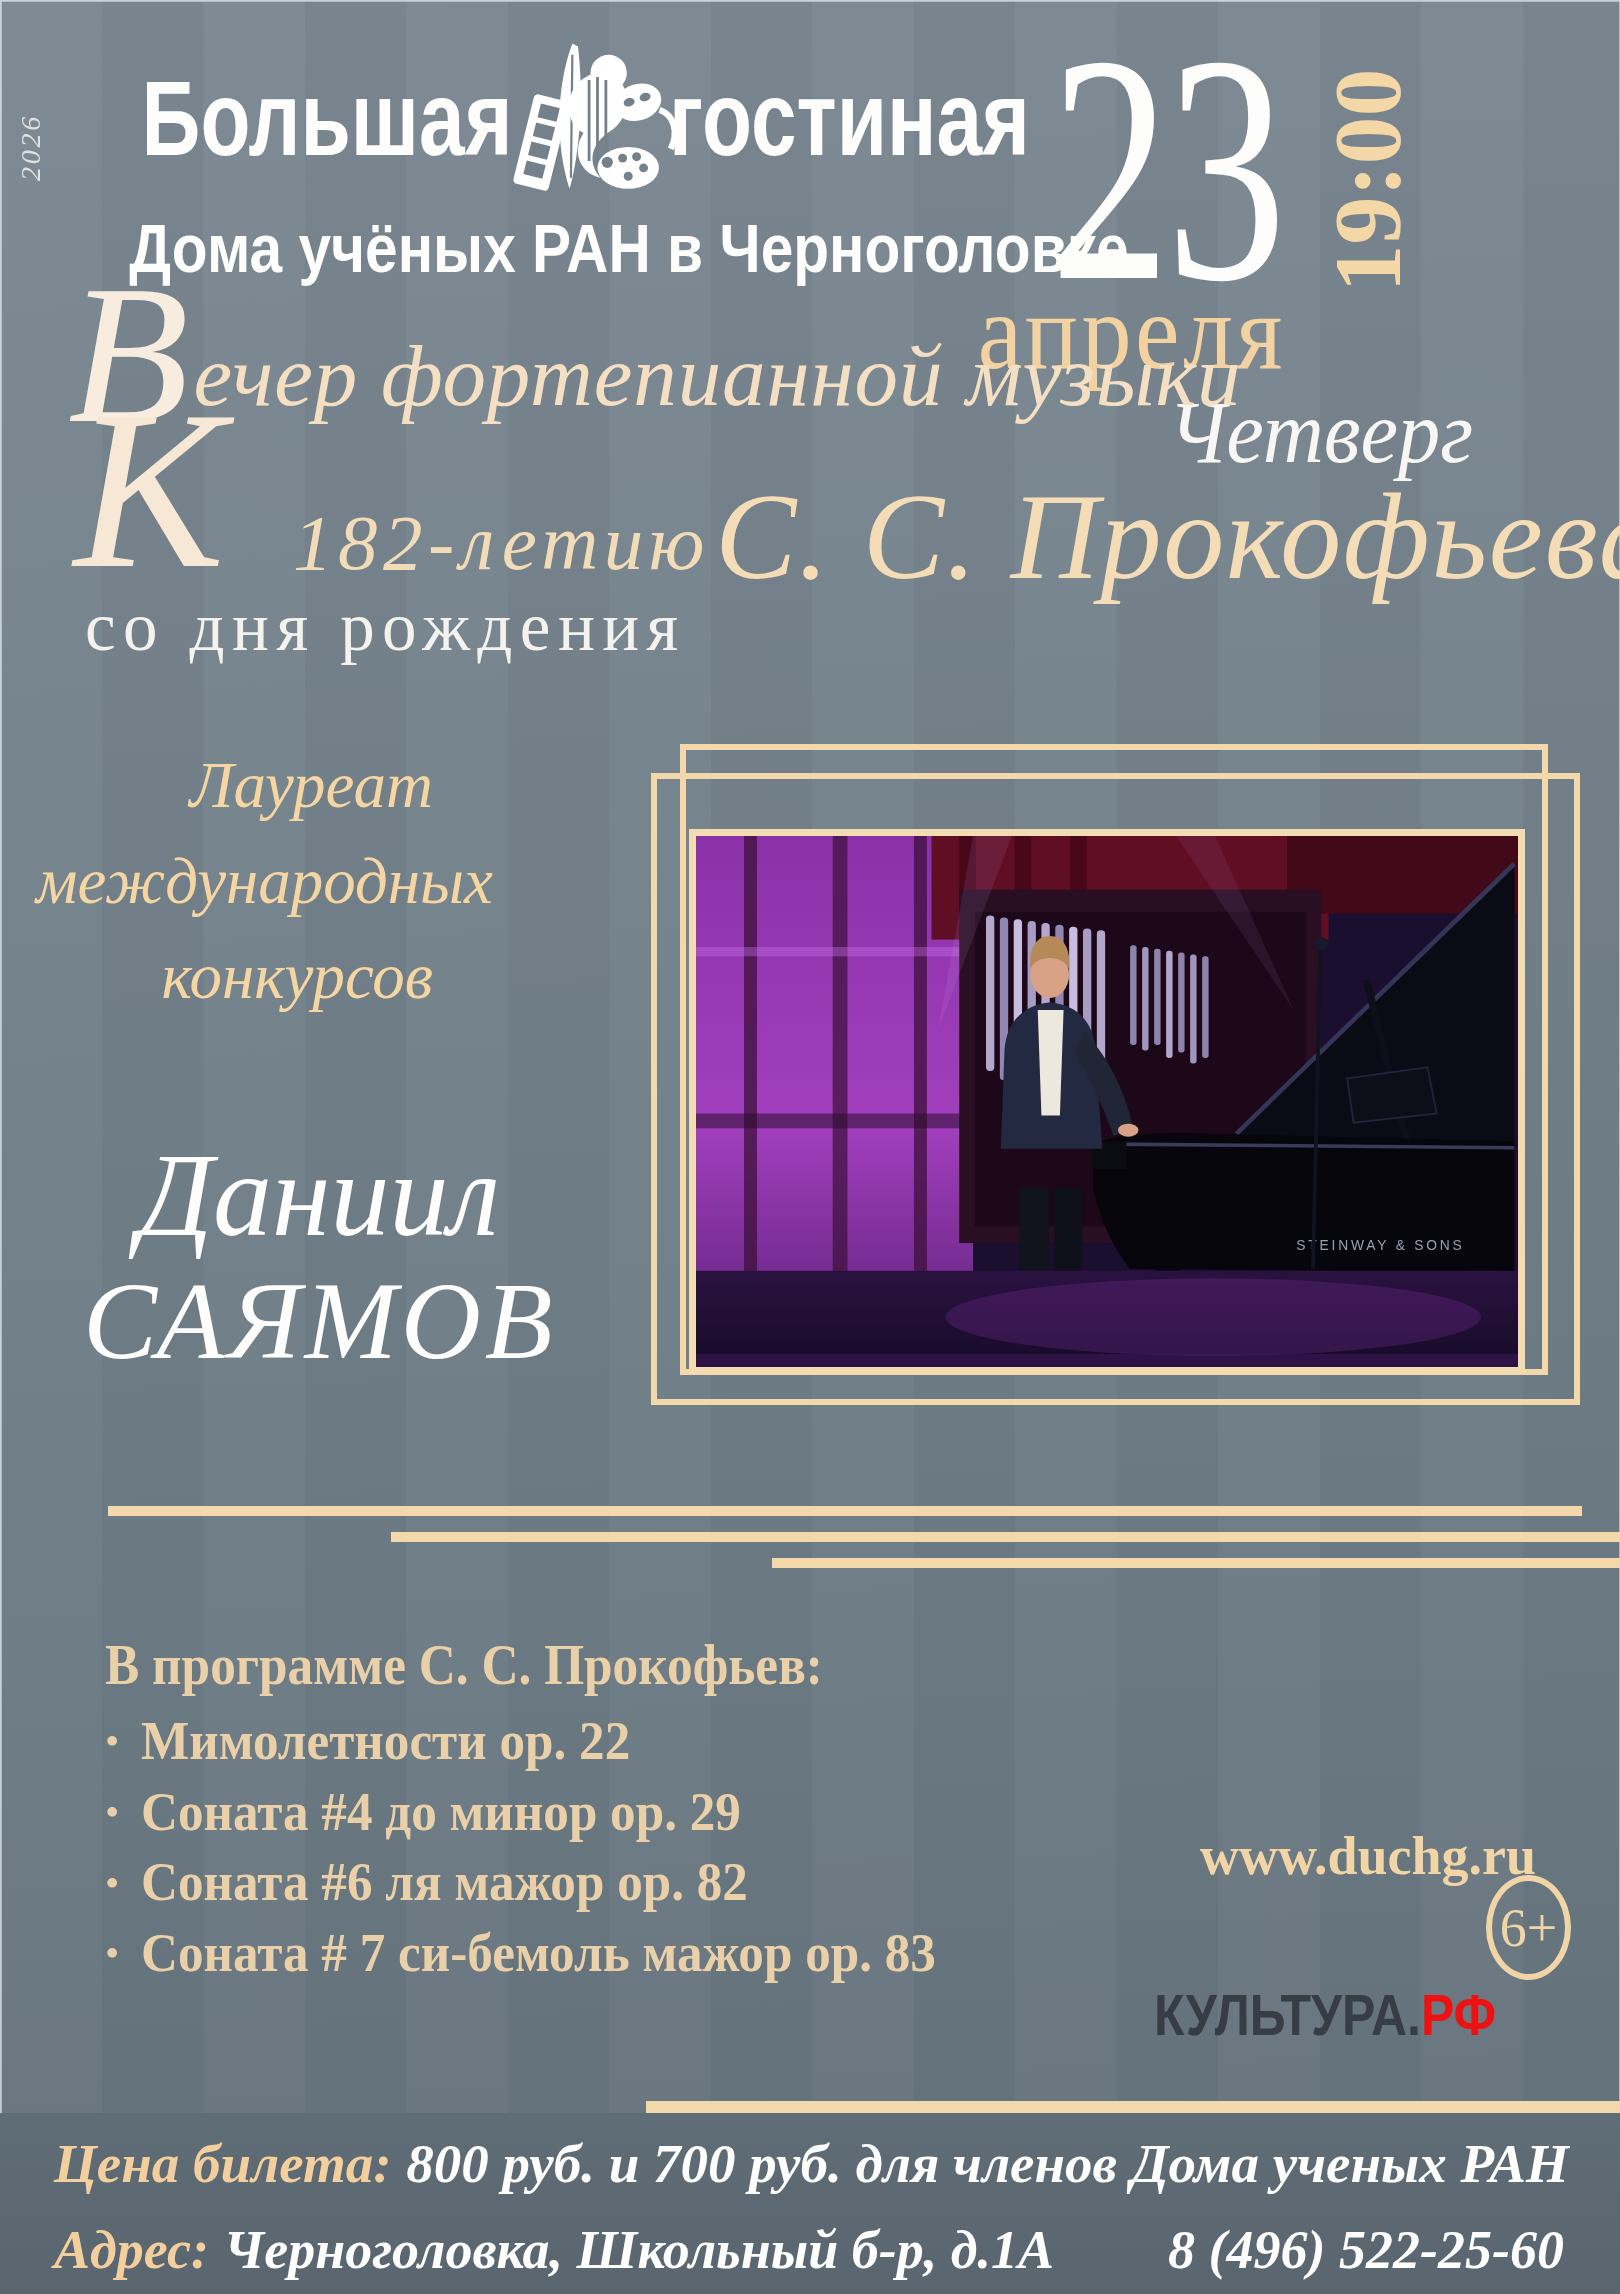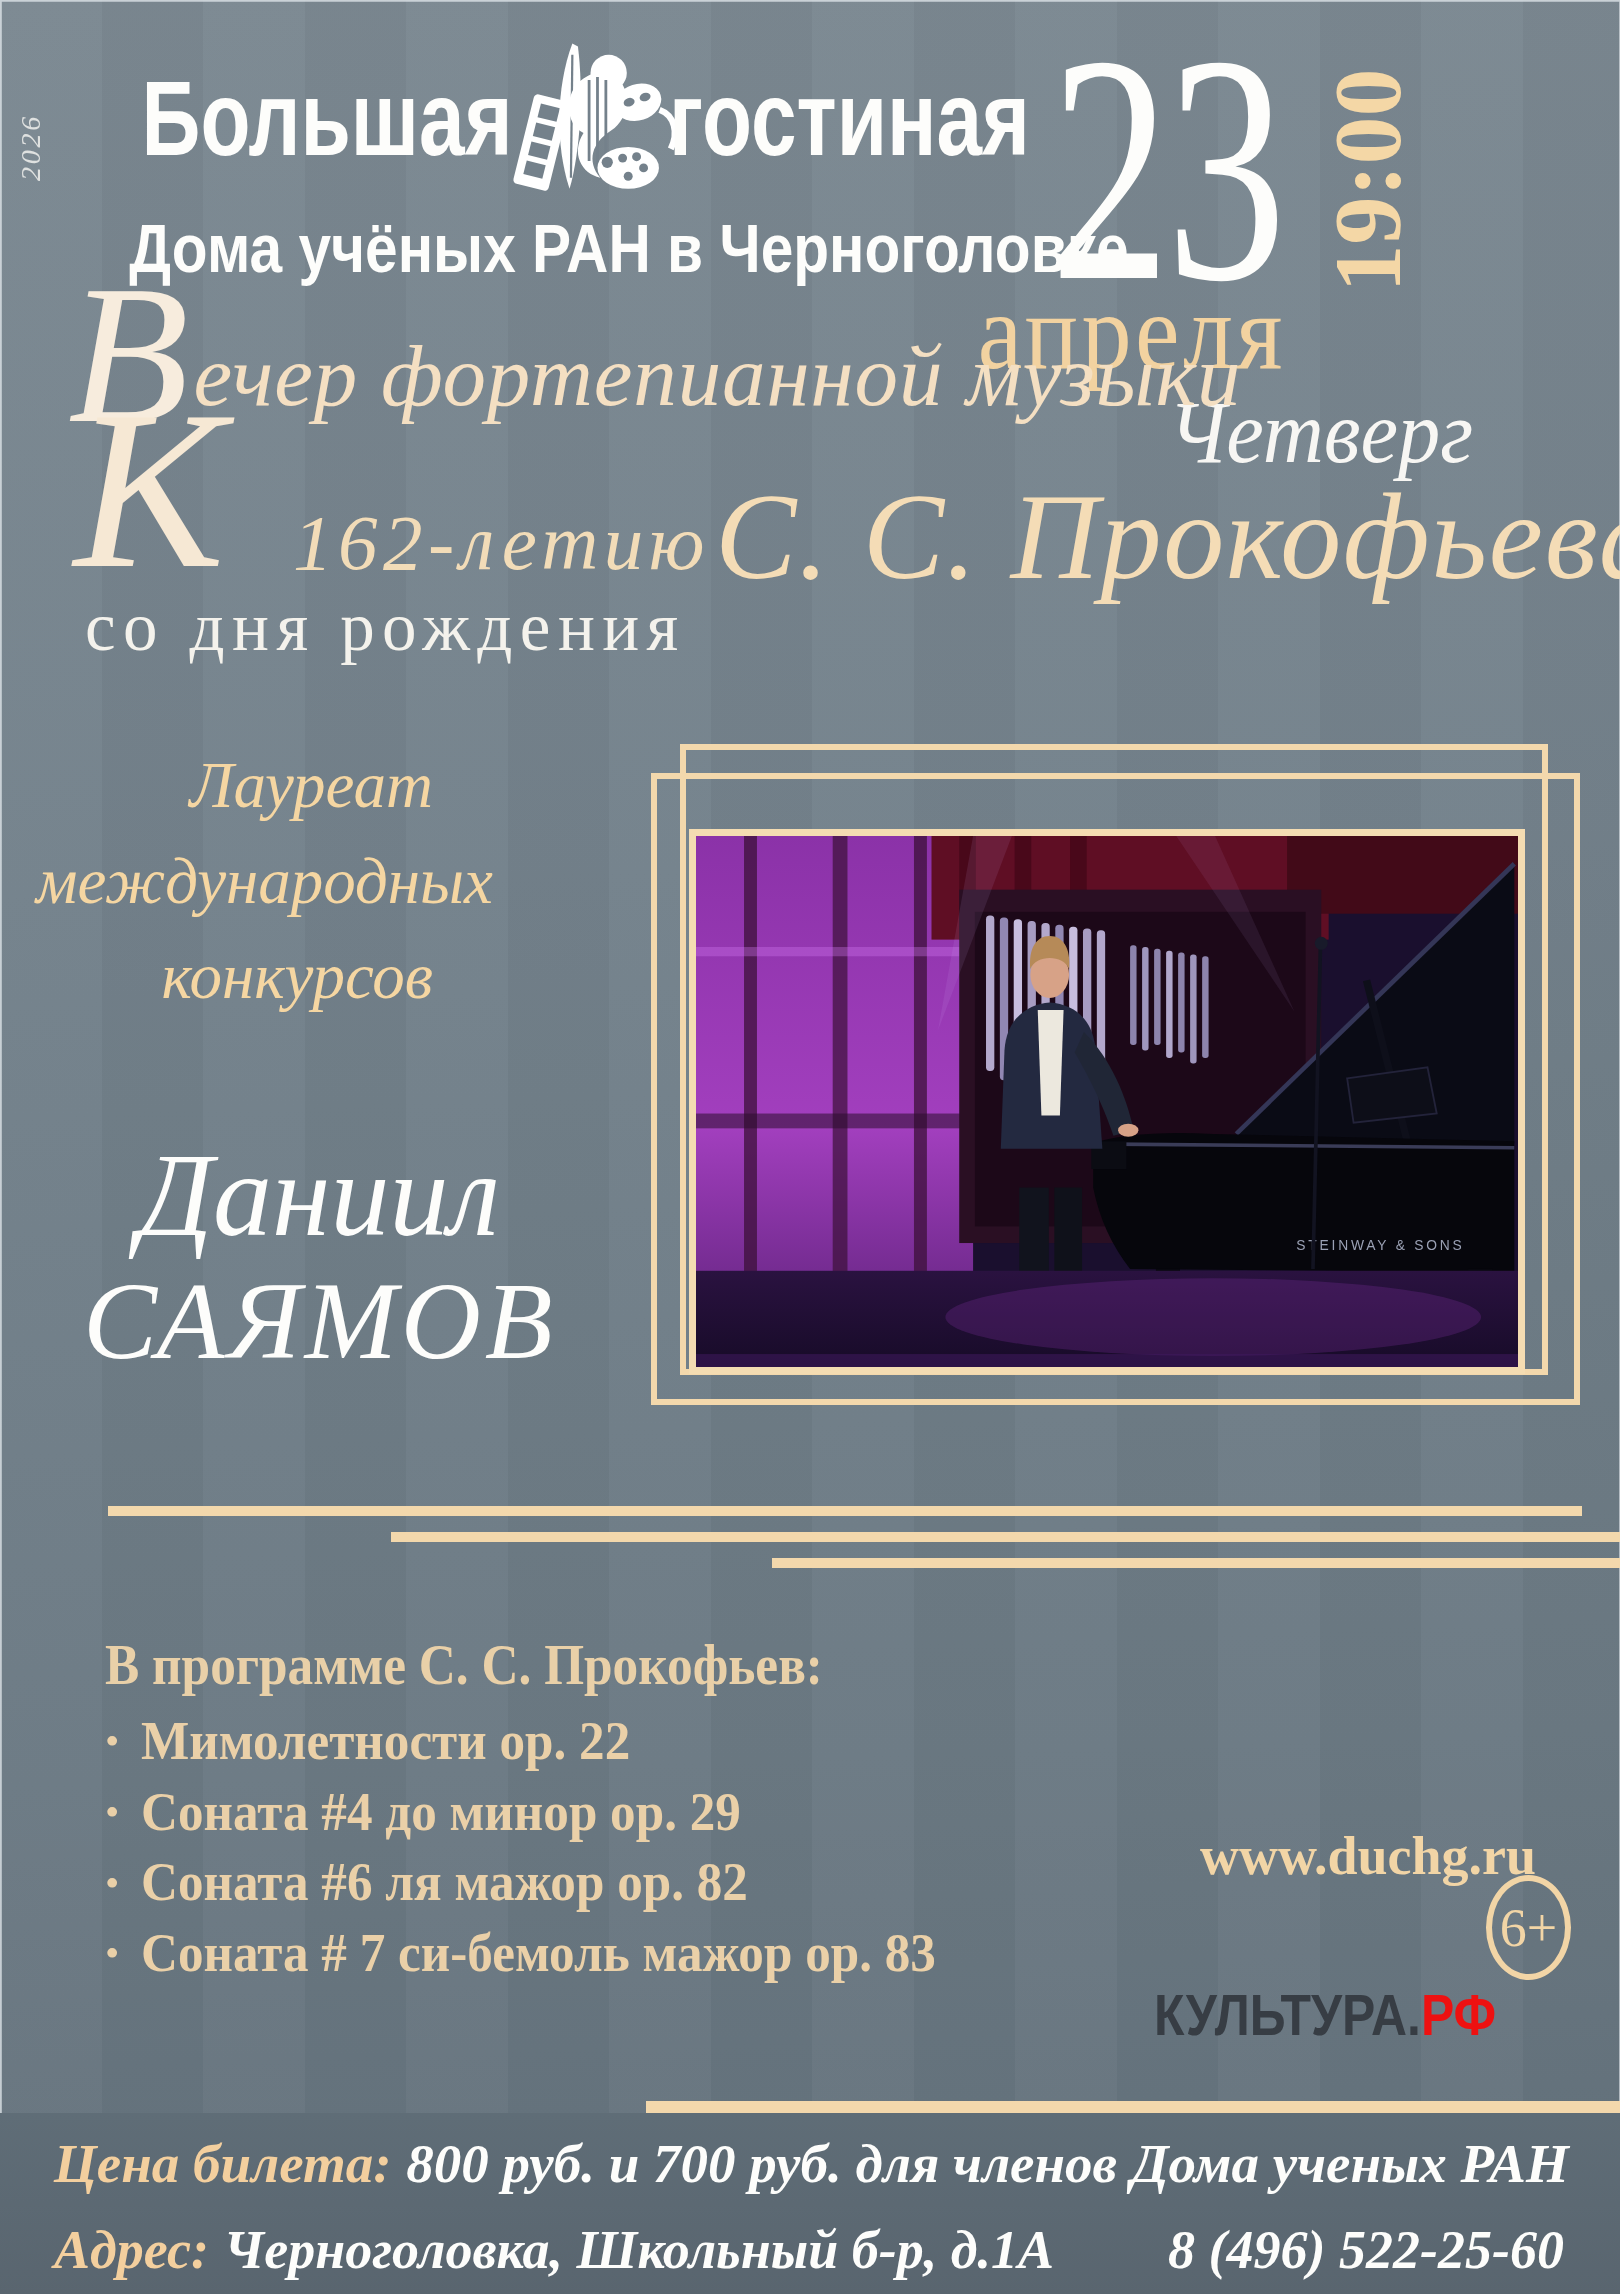--- a/index.html
+++ b/index.html
@@ -144,21 +144,21 @@
     <span>апреля</span>
   </div>
   <div class="abs weekday">
     <span>Четверг</span>
   </div>
 
   <div class="abs script1 nowrap">
     <span class="cap">В</span><span>ечер фортепианной музыки</span>
   </div>
   <div class="abs kcap nowrap">К</div>
-  <div class="abs yline nowrap">162-летию</div>
+  <div class="abs yline nowrap">182-летию</div>
   <div class="abs bline nowrap">со дня рождения</div>
   <div class="abs composer nowrap">С. С. Прокофьева</div>
 
   <div class="abs laureate">
     <div class="nowrap">Лауреат</div>
     <div class="nowrap">международных</div>
     <div class="nowrap">конкурсов</div>
   </div>
 
   <div class="abs artist-last nowrap">САЯМОВ</div>

